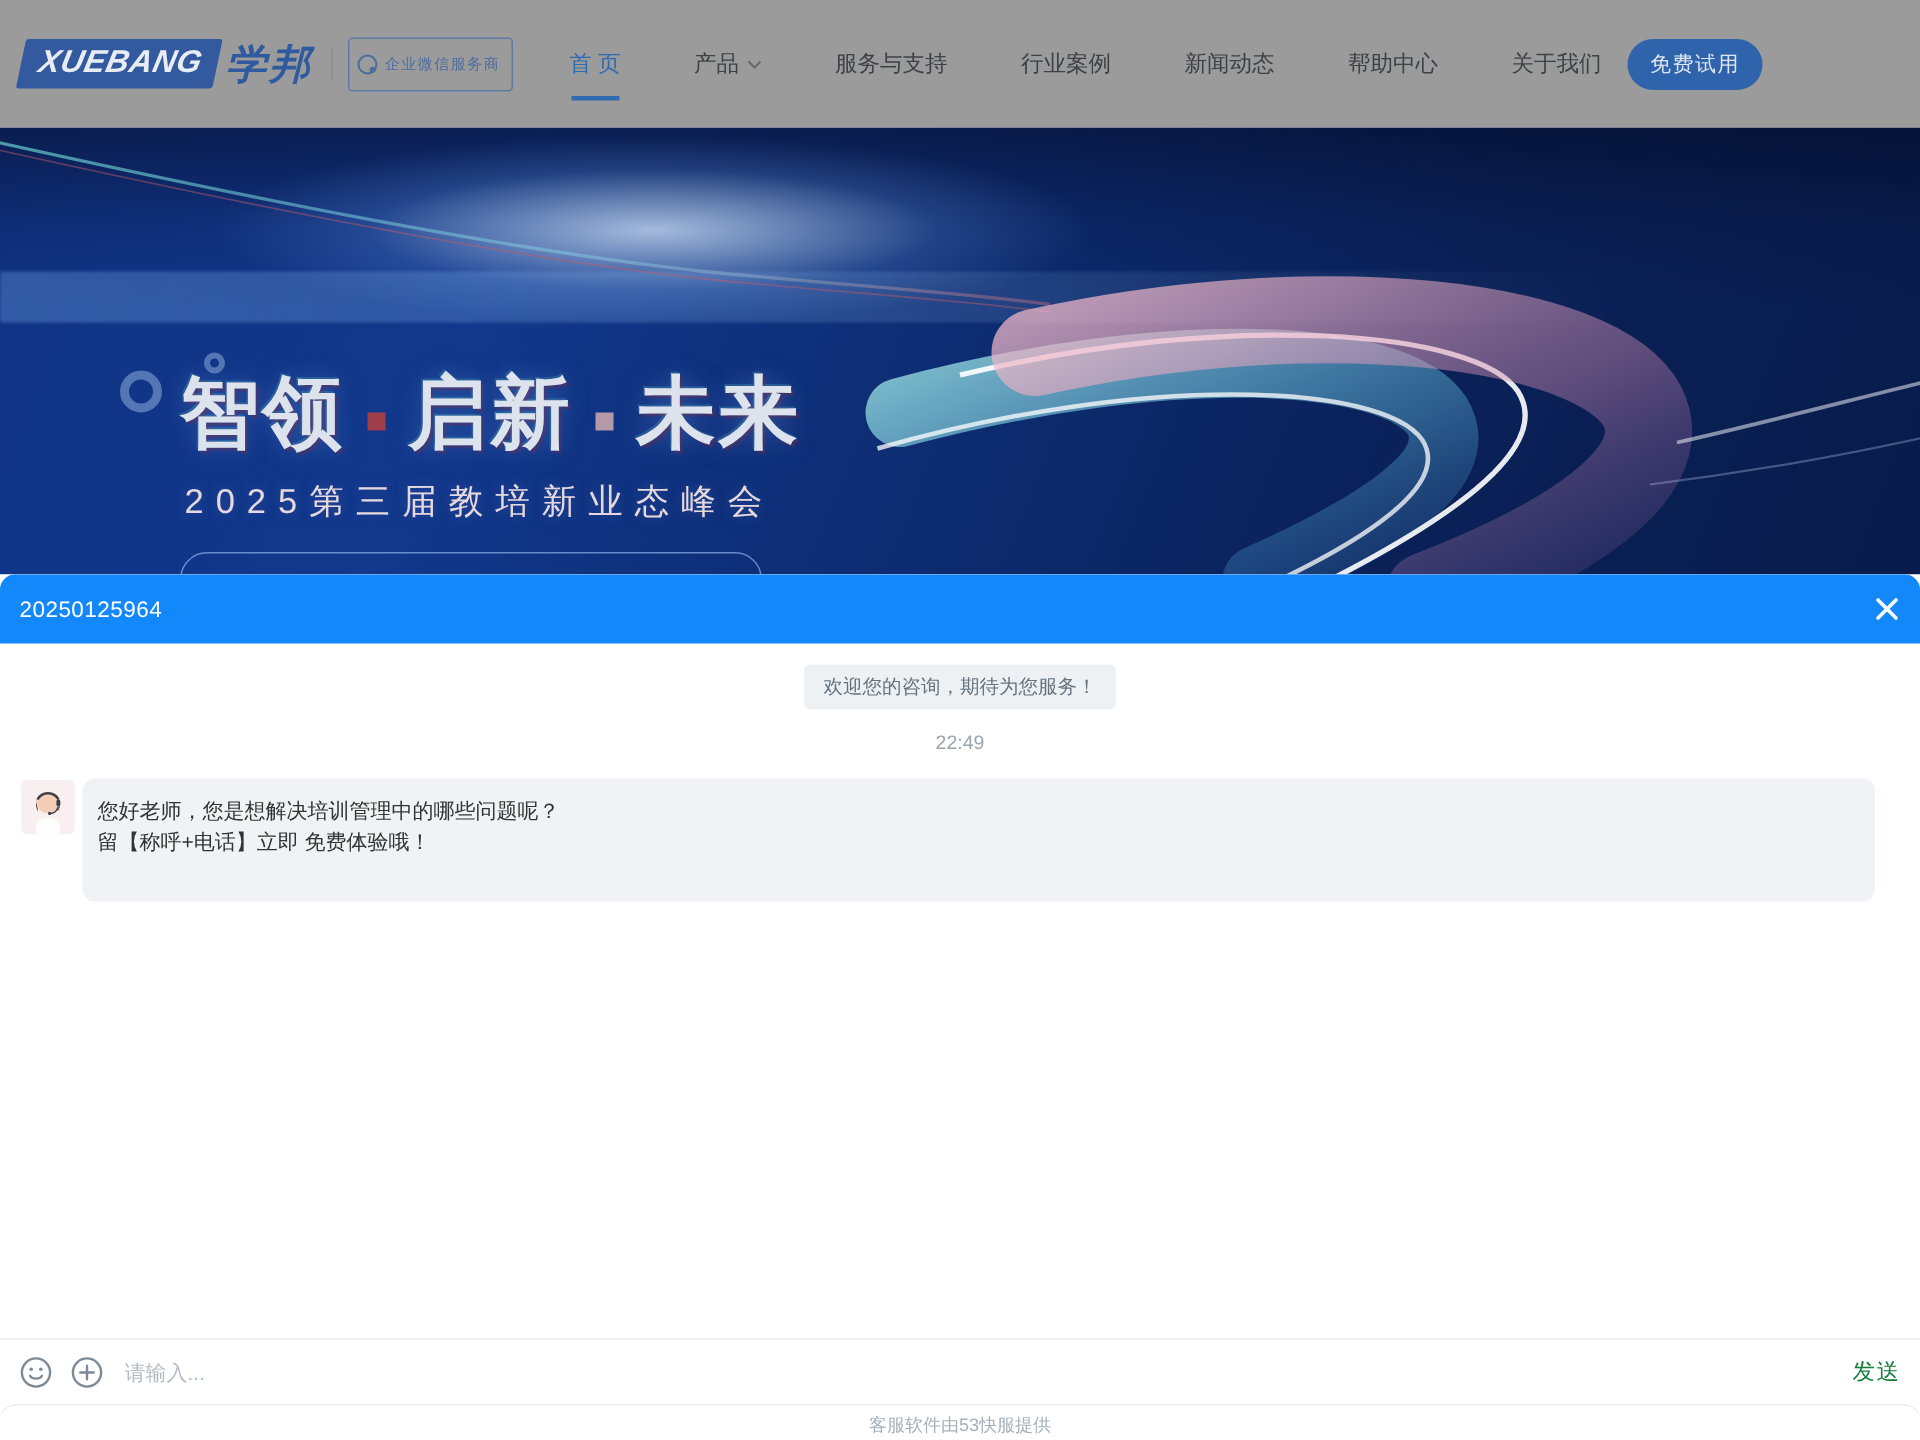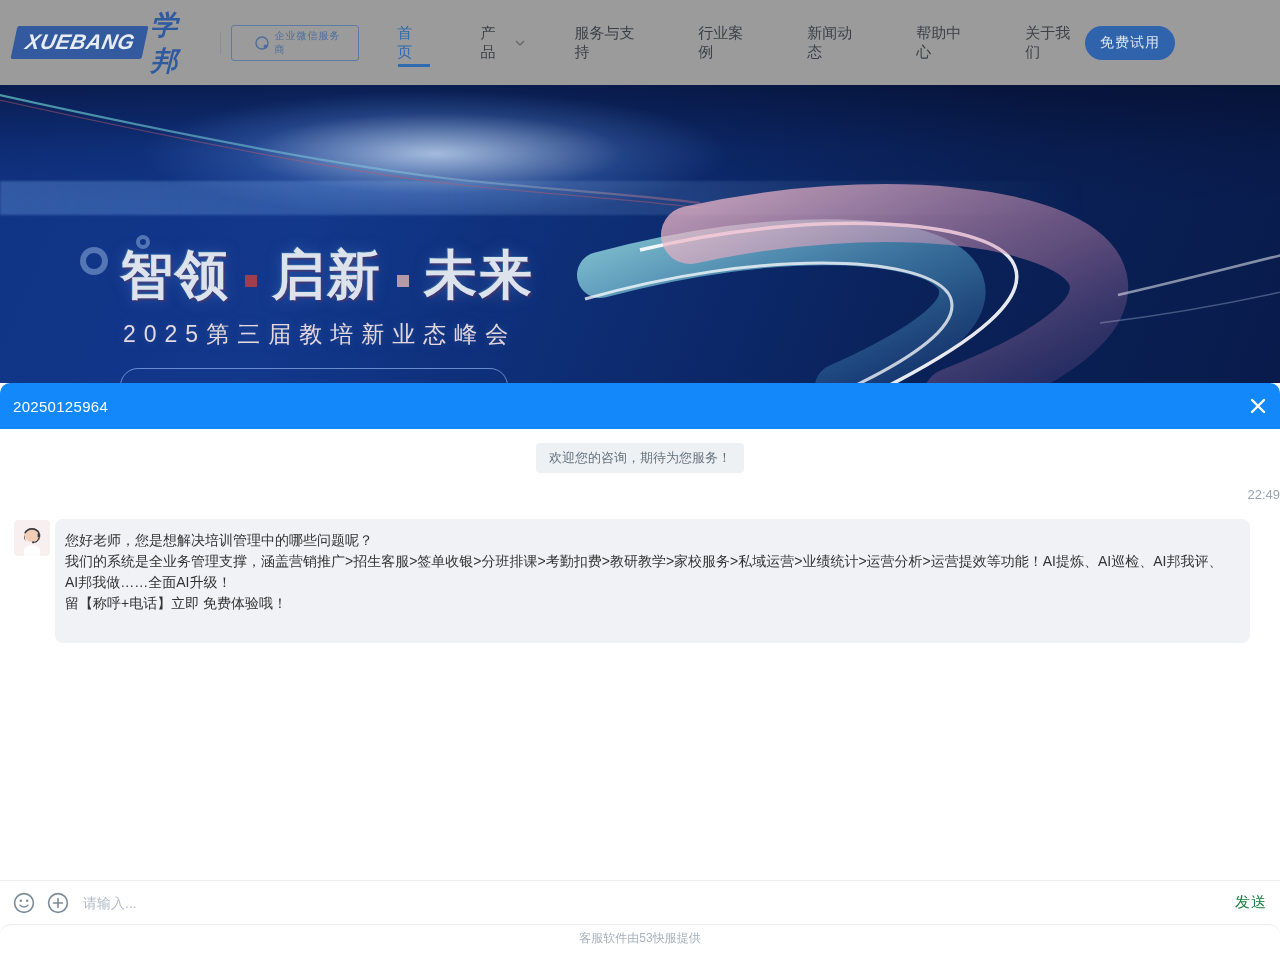--- a/index.html
+++ b/index.html
@@ -12,21 +12,21 @@
     background:#9b9b9b; display:flex; align-items:center; z-index:1; }
   .logo { display:flex; align-items:center; margin-left:14px; cursor:pointer; }
   .logo-box { display:inline-block; background:#33599e; transform:skewX(-12deg);
     padding:4px 10px 5px 12px; border-radius:2px; }
   .logo-en { display:inline-block; transform:skewX(0deg); color:#e8edf4;
     font-size:21px; font-weight:bold; font-style:italic; letter-spacing:.5px; }
   .logo-cn { color:#2f5aa0; font-size:27px; font-weight:bold; font-style:italic;
     margin-left:6px; letter-spacing:2px; }
   .logo-divider { width:1px; height:22px; background:#8a8f96; margin:0 10px 0 12px; }
   .wecom-badge { display:flex; align-items:center; border:1px solid #5e7aa6;
-    border-radius:3px; height:36px; padding:0 7px 0 23px; gap:5px; }
+    border-radius:3px; height:36px; padding:0 7px 0 5px; gap:5px; }
   .wecom-badge span { font-size:10px; color:#4d6d9e; letter-spacing:1px; }
   .main-nav { display:flex; align-items:center; margin-left:38px; gap:49px; }
   .nav-item { position:relative; font-size:15px; color:#3d4147; cursor:pointer;
     display:flex; align-items:center; gap:5px; height:61px; }
   .nav-item.active { color:#2e6bb0; }
   .nav-item.active .nav-underline { position:absolute; bottom:6px; left:50%;
     transform:translateX(-50%); width:32px; height:3px; background:#2e6bb0; }
   .caret { width:10px; height:10px; opacity:.55; }
   .cta-btn { margin-left:auto; margin-right:105px; width:90px; height:34px;
     border:none; border-radius:17px; background:#2f64ad; color:#dde6f1;
@@ -62,27 +62,27 @@
   .chat { position:absolute; top:383px; left:0; width:1280px; height:577px;
     background:#fff; z-index:5; }
   .chat-header { position:relative; width:1280px; height:46px; background:#1388fb;
     border-radius:10px 10px 0 0; display:flex; align-items:center; }
   .chat-title { color:#fff; font-size:15px; margin-left:13px; letter-spacing:.3px; }
   .chat-close { position:absolute; right:12px; top:50%; transform:translateY(-50%);
     width:20px; height:20px; cursor:pointer; }
   .chat-body { position:relative; width:1280px; height:463px; overflow:hidden; }
   .sys-pill { margin:14px auto 0 auto; width:fit-content; background:#eef1f4;
     color:#66747f; font-size:13px; padding:6px 13px; border-radius:4px; }
-  .chat-time { text-align:right; color:#9aa5ae; font-size:13px; margin-top:14px; }
+  .chat-time { text-align:center; color:#9aa5ae; font-size:13px; margin-top:14px; }
   .msg-row { position:relative; margin-top:17px; padding-left:55px; padding-right:30px; }
   .avatar { position:absolute; left:14px; top:1px; width:36px; height:36px;
     border-radius:4px; }
   .bubble { background:#f0f2f5; border-radius:8px; padding:11px 16px 29px 10px;
     color:#333; font-size:14px; line-height:21px; }
-  .chat-footer { position:absolute; left:0; bottom:0; width:1280px; height:80px; background:#fff; }
+  .chat-footer { position:absolute; left:0; bottom:0; width:1280px; height:68px; background:#fff; }
   .input-row { position:relative; height:44px; border-top:1px solid #eaecef;
     display:flex; align-items:center; }
   .icon-btn { width:22px; height:22px; cursor:pointer; }
   .icon-emoji { margin-left:13px; }
   .icon-plus { margin-left:12px; }
   .chat-input { flex:1; border:none; outline:none; font-size:14px; color:#333;
     margin-left:14px; margin-right:10px; background:transparent;
     font-family:"Liberation Sans","DejaVu Sans",sans-serif; }
   .chat-input::placeholder { color:#b3bcc5; }
   .send { color:#15803d; font-size:15px; margin-right:13px; cursor:pointer; letter-spacing:1px; }
@@ -204,21 +204,20 @@
           <path d="M10.5 14 C10 7, 26 7, 25.5 14 C25.5 10.5, 22 8.5, 18 8.5 C14 8.5, 10.8 10.5, 10.5 14 Z" fill="#4a3026"></path>
           <path d="M10.6 12 C9.5 16, 10 19, 11.5 21 L10 14 Z" fill="#4a3026"></path>
           <path d="M25.4 12 C26.5 16, 26 19, 24.5 21 L26 14 Z" fill="#4a3026"></path>
           <path d="M11 13 A 8 8 0 0 1 25 13" fill="none" stroke="#3c3f4a" stroke-width="1.6"></path>
           <rect x="23.6" y="13" width="2.6" height="4.6" rx="1.2" fill="#3c3f4a"></rect>
           <path d="M24.8 18 C24 21, 21.5 22.3, 19.5 22.3" fill="none" stroke="#3c3f4a" stroke-width="1.1"></path>
           <circle cx="19.1" cy="22.3" r="1.1" fill="#3c3f4a"></circle>
         </svg>
         <div class="bubble">
           <div>您好老师，您是想解决培训管理中的哪些问题呢？</div>
-          <div>我们的系统是全业务管理支撑，涵盖营销推广&gt;招生客服&gt;签单收银&gt;分班排课&gt;考勤扣费&gt;教研教学&gt;家校服务&gt;私域运营&gt;业绩统计&gt;运营分析&gt;运营提效等功能！AI提炼、AI巡检、AI邦我评、AI邦我做……全面AI升级！</div>
           <div>留【称呼+电话】立即 免费体验哦！</div>
         </div>
       </div>
     </div>
 
     <div class="chat-footer">
       <div class="input-row">
         <svg class="icon-btn icon-emoji" viewBox="0 0 22 22">
           <circle cx="11" cy="11" r="9.4" fill="none" stroke="#7d8b98" stroke-width="1.6"></circle>
           <circle cx="7.8" cy="8.8" r="1.2" fill="#7d8b98"></circle>

